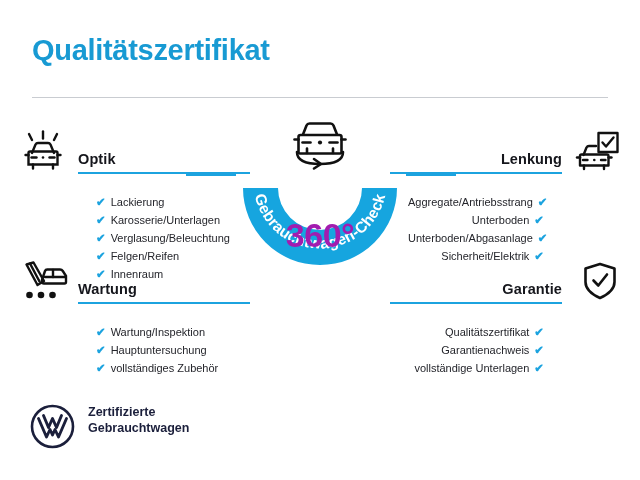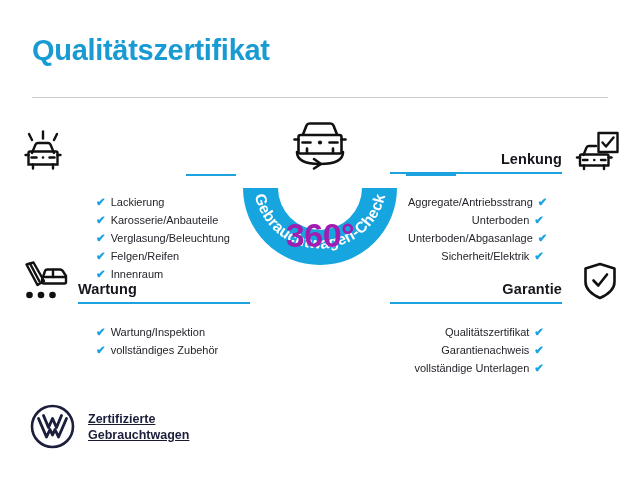--- a/index.html
+++ b/index.html
@@ -151,22 +151,21 @@
   }
   #connector-left  { left: 186px; width: 50px; }
   #connector-right { left: 406px; width: 50px; }
 
   
   #footer {
     position: absolute;
     left: 30px;
     top: 404px;
     display: flex;
-    align-items: center;
-    text-decoration: underline;
+    align-items: flex-start;
   }
   #vw-logo { width: 45px; height: 45px; }
   #footer-text {
     margin-left: 13px;
     font-size: 12.5px;
     font-weight: bold;
     line-height: 16px;
     color: #1B1F3B;
   }
 </style>
@@ -196,24 +195,28 @@
         <line x1="37.5" y1="25" x2="40.5" y2="25"></line>
 
         <line x1="11.5" y1="27.5" x2="16.5" y2="27.5"></line>
         <line x1="29.5" y1="27.5" x2="34.5" y2="27.5"></line>
 
         <circle cx="23" cy="27.5" r="1.3" fill="#111" stroke="none"></circle>
 
         <path d="M13 34.5 L13 38.5 M33 34.5 L33 38.5"></path>
       </svg>
     </div>
+    <div class="sec-title-wrap">
+      <div class="sec-title">Optik</div>
+      <div class="sec-underline"></div>
+    </div>
   </div>
   <ul class="sec-list">
     <li><span class="chk">✔</span><span>Lackierung</span></li>
-    <li><span class="chk">✔</span><span>Karosserie/Anbauteile</span></li>
+    <li><span class="chk">✔</span><span>Karosserie/Unterlagen</span></li>
     <li><span class="chk">✔</span><span>Verglasung/Beleuchtung</span></li>
     <li><span class="chk">✔</span><span>Felgen/Reifen</span></li>
     <li><span class="chk">✔</span><span>Innenraum</span></li>
   </ul>
 </div>
 
 <div class="section sec-left sec-wartung">
   <div class="sec-head">
     <div class="sec-icon">
       <svg width="50" height="42" viewBox="0 0 50 42" fill="none" stroke="#111" stroke-width="2.4" stroke-linecap="round" stroke-linejoin="round">
@@ -230,20 +233,21 @@
         <circle cx="32.5" cy="35" r="3.3" fill="#111" stroke="none"></circle>
       </svg>
     </div>
     <div class="sec-title-wrap">
       <div class="sec-title">Wartung</div>
       <div class="sec-underline"></div>
     </div>
   </div>
   <ul class="sec-list">
     <li><span class="chk">✔</span><span>Wartung/Inspektion</span></li>
+    <li><span class="chk">✔</span><span>Hauptuntersuchung</span></li>
     <li><span class="chk">✔</span><span>vollständiges Zubehör</span></li>
   </ul>
 </div>
 
 <div class="section sec-right sec-technik">
   <div class="sec-head">
     <div class="sec-icon">
       <svg width="48" height="42" viewBox="0 0 48 42" fill="none" stroke="#111" stroke-width="2.4" stroke-linecap="round" stroke-linejoin="round">
 
         <path d="M8 26 Q8 24.5 9.5 24.5 L35 24.5 Q36.5 24.5 36.5 26 L36.5 35.5 L8 35.5 Z"></path>

